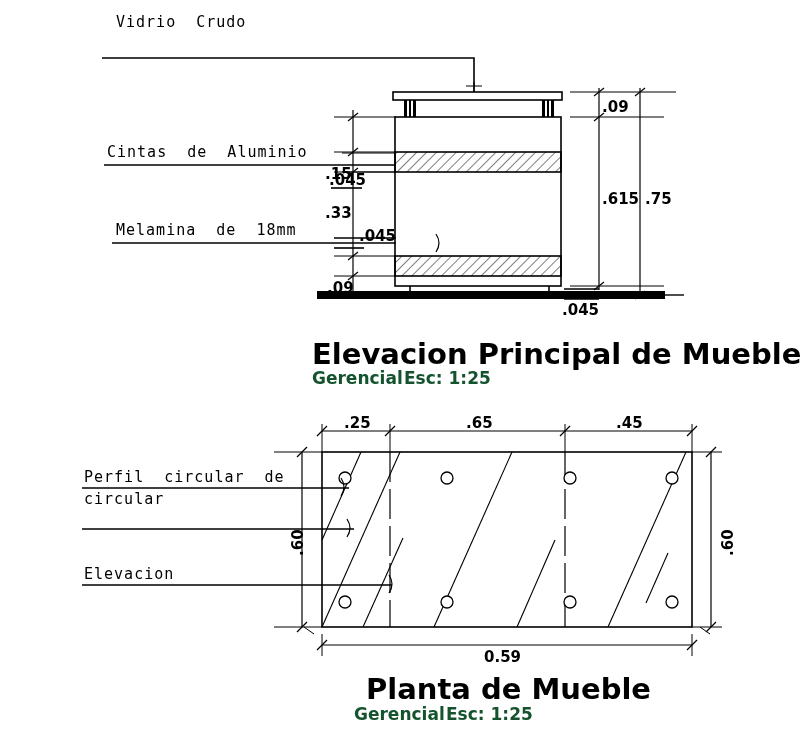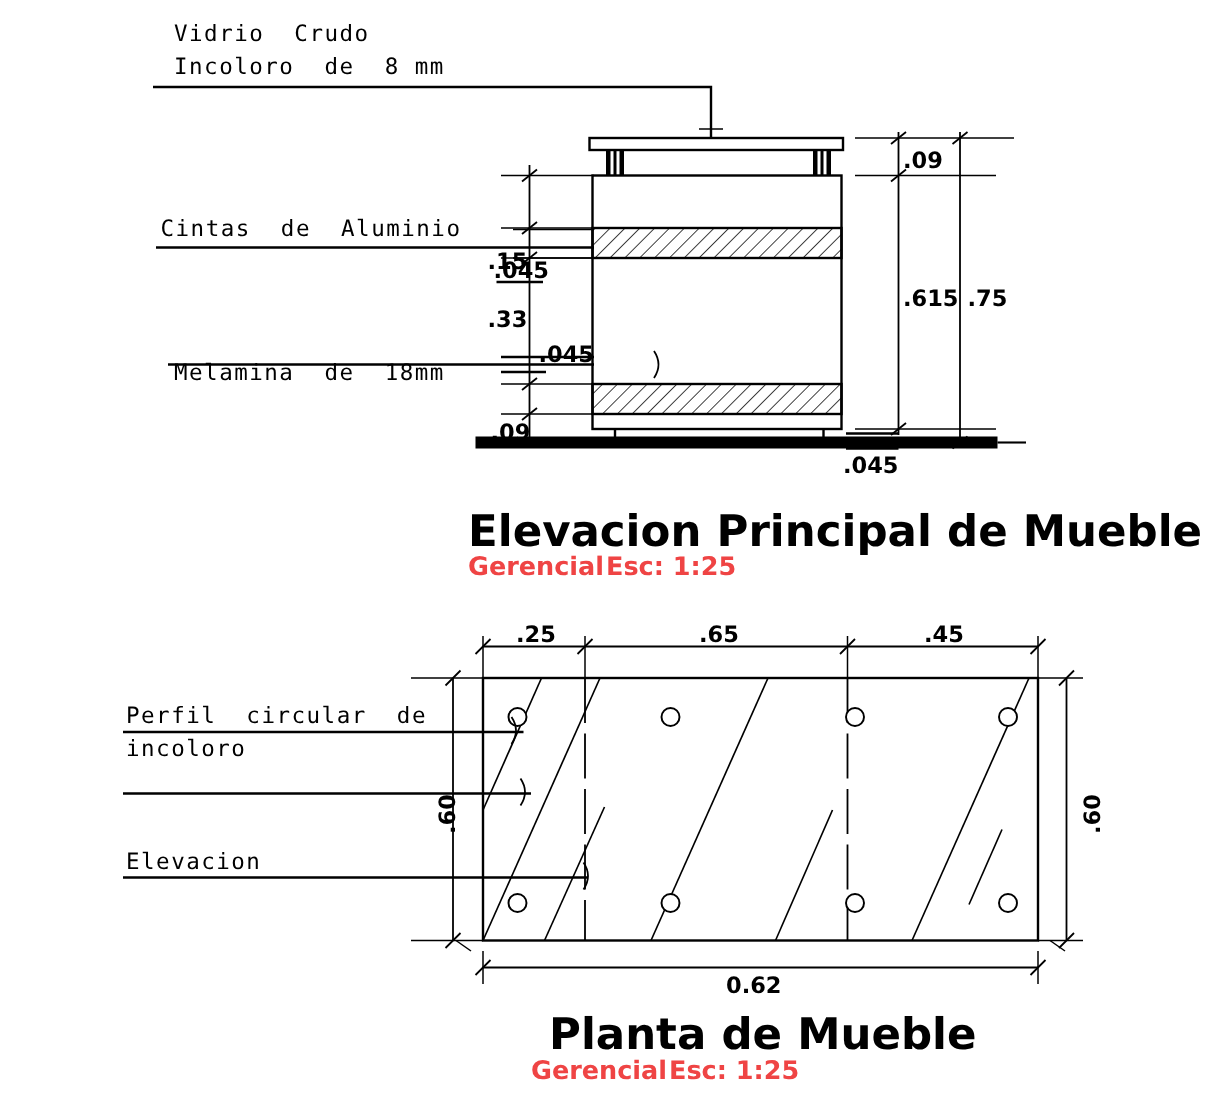--- a/index.html
+++ b/index.html
@@ -41,21 +41,21 @@
     white-space:pre;
     color:#000;
     letter-spacing:0px;
   }
   .subtitle{
     position:absolute;
     font-family:"DejaVu Sans", sans-serif;
     font-weight:bold;
     font-size:17px;
     white-space:pre;
-    color:#ef4444;
+    color:#14532d;
   }
 </style>
 </head>
 <body>
 
 <div id="sheet">
 
   <svg class="cad" viewBox="0 0 806 741">
     <defs>
       <pattern id="hatch" patternUnits="userSpaceOnUse" width="7" height="7" patternTransform="rotate(45)">
@@ -239,55 +239,54 @@
         <line x1="683" y1="650" x2="693" y2="640" stroke="#000" stroke-width="1.2"></line>
         <line x1="318" y1="634" x2="318" y2="656" stroke="#000" stroke-width="1"></line>
         <line x1="688" y1="634" x2="688" y2="656" stroke="#000" stroke-width="1"></line>
         <line x1="300" y1="627" x2="310" y2="634" stroke="#000" stroke-width="1"></line>
         <line x1="696" y1="627" x2="706" y2="634" stroke="#000" stroke-width="1"></line>
       </g>
     </g>
   </svg>
 
   <div class="annot" style="left:112px;top:12px;">Vidrio  Crudo</div>
-  <div class="annot" style="left:112px;top:34px;">Incoloro  de  8 mm</div>
 
   <div class="annot" style="left:103px;top:142px;">Cintas  de  Aluminio</div>
 
-  <div class="annot" style="left:112px;top:220px;margin-top:18px;">Melamina  de  18mm</div>
+  <div class="annot" style="left:112px;top:220px;">Melamina  de  18mm</div>
 
   <div class="dim" style="left:321px;top:131px;margin-top:36px;">.15</div>
   <div class="dim" style="left:325px;top:173px;">.045</div>
   <div class="dim" style="left:321px;top:206px;">.33</div>
   <div class="dim" style="left:323px;top:281px;">.09</div>
 
   <div class="dim" style="left:355px;top:229px;">.045</div>
 
   <div class="dim" style="left:598px;top:100px;">.09</div>
   <div class="dim" style="left:598px;top:192px;">.615</div>
   <div class="dim" style="left:641px;top:192px;">.75</div>
 
   <div class="dim" style="left:558px;top:303px;">.045</div>
 
   <div class="title" style="left:308px;top:337px;">Elevacion Principal de Mueble</div>
   <div class="subtitle" style="left:308px;top:368px;">Gerencial</div>
   <div class="subtitle" style="left:400px;top:368px;">Esc: 1:25</div>
 
   <div class="annot" style="left:80px;top:467px;">Perfil  circular  de</div>
-  <div class="annot" style="left:80px;top:489px;">incoloro</div>
+  <div class="annot" style="left:80px;top:489px;">circular</div>
 
 
   <div class="annot" style="left:80px;top:564px;">Elevacion</div>
 
   <div class="dim" style="left:340px;top:416px;">.25</div>
   <div class="dim" style="left:462px;top:416px;">.65</div>
   <div class="dim" style="left:612px;top:416px;">.45</div>
 
   <div class="dim dim-v" style="left:287px;top:556px;">.60</div>
   <div class="dim dim-v" style="left:717px;top:556px;">.60</div>
 
-  <div class="dim" style="left:480px;top:650px;">0.62</div>
+  <div class="dim" style="left:480px;top:650px;">0.59</div>
 
   <div class="title" style="left:350px;top:672px;margin-left:12px;">Planta de Mueble</div>
   <div class="subtitle" style="left:350px;top:704px;">Gerencial</div>
   <div class="subtitle" style="left:442px;top:704px;">Esc: 1:25</div>
 
 </div>
 
 </body></html>

